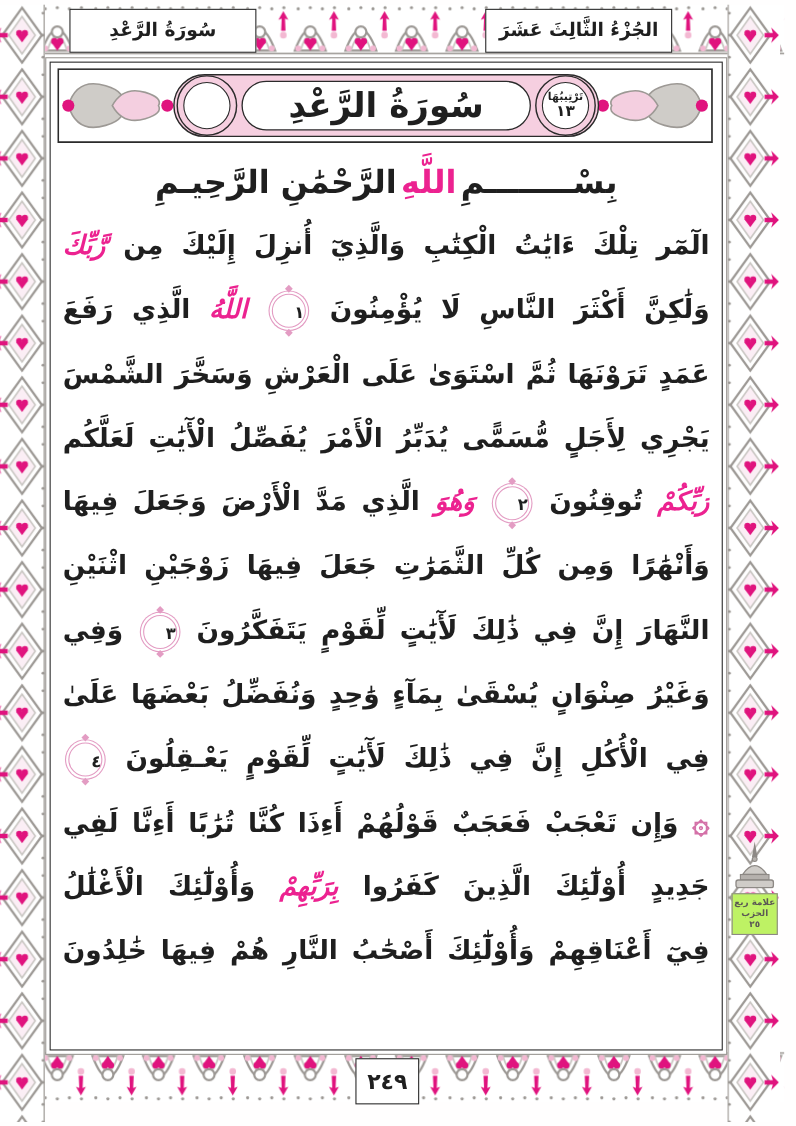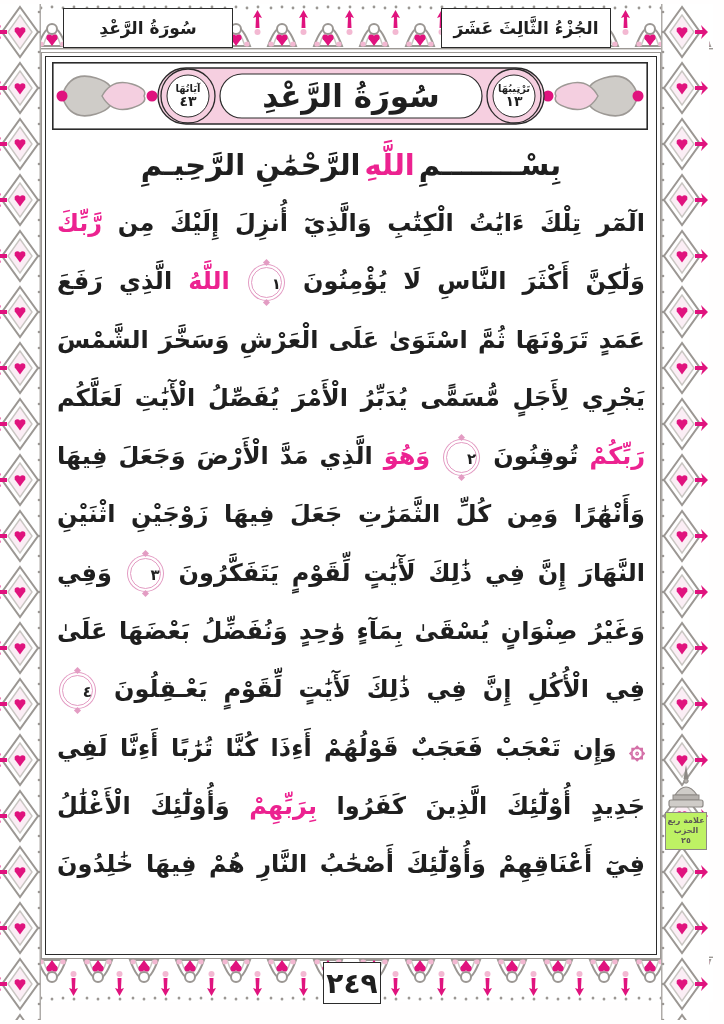--- a/index.html
+++ b/index.html
@@ -63,42 +63,42 @@
   .basmala .allah{color:var(--pink-word);padding:0 4px;}
 
   .lines{
     position:absolute;left:68px;top:194px;width:588px;height:758px;z-index:6;
   }
   .qline{
     height:58.3px;line-height:58.3px;font-size:24px;font-weight:bold;
     text-align:justify;text-align-last:justify;direction:rtl;
     white-space:normal;overflow:hidden;
   }
-  .qline .pink{color:var(--pink-word);}
+  .qline .pink{color:var(--pink-word);font-style:italic;}
   .hizb{color:#d471a8;font-size:27px;vertical-align:middle;}
 
   .vmark{
     display:inline-block;width:29px;height:29px;line-height:27px;
     background:#fff;border:1.6px solid #e39cc3;border-radius:50%;
     box-shadow:0 0 0 2px #fff,0 0 0 3px #e39cc3;
     text-align:center;vertical-align:middle;position:relative;margin:0 5px;
   }
   .vmark::before,.vmark::after{
     content:"";position:absolute;left:50%;width:5px;height:5px;margin-left:-2.5px;
     background:#e39cc3;transform:rotate(45deg);
   }
   .vmark::before{top:-8px;}
   .vmark::after{bottom:-8px;}
   .vnum{font-size:15px;font-weight:bold;color:var(--ink);}
 
   .pagenum-box{
     position:absolute;left:334px;top:962px;width:56px;height:40px;
     background:#fff;border:1.6px solid #2b2b2b;z-index:6;
     display:flex;align-items:center;justify-content:center;
-    font-size:28px;font-weight:bold;
+    font-size:20px;font-weight:bold;
   }
 
   .margin-marker{
     position:absolute;left:674px;top:764px;width:46px;z-index:7;text-align:center;
   }
   .margin-marker .mbox{
     margin:0 auto;width:38px;background:#bef264;border:1.3px solid #8d8985;
     font-size:8px;font-weight:bold;line-height:1.25;padding:3px 1px;color:#5c5855;
   }
 </style>
@@ -214,24 +214,20 @@
       <rect x="106" y="6" width="386" height="56" rx="28" fill="#f6cfe0" stroke="#2b2b2b" stroke-width="1.3"></rect>
 
       <rect x="168" y="12" width="262" height="44" rx="22" fill="#fff" stroke="#2b2b2b" stroke-width="1.2"></rect>
 
       <circle cx="136" cy="34" r="27" fill="#f6cfe0" stroke="#2b2b2b" stroke-width="1.3"></circle>
       <circle cx="136" cy="34" r="21" fill="#fff" stroke="#2b2b2b" stroke-width="1"></circle>
       <circle cx="462" cy="34" r="27" fill="#f6cfe0" stroke="#2b2b2b" stroke-width="1.3"></circle>
       <circle cx="462" cy="34" r="21" fill="#fff" stroke="#2b2b2b" stroke-width="1"></circle>
     </svg>
     <div class="title-text">سُورَةُ الرَّعْدِ</div>
-    <div class="medallion-text medallion-ayat">
-      <span class="mlabel">آيَاتُهَا</span>
-      <span class="mvalue">٤٣</span>
-    </div>
     <div class="medallion-text medallion-order">
       <span class="mlabel">تَرْتِيبُهَا</span>
       <span class="mvalue">١٣</span>
     </div>
   </div>
 
   <div class="basmala">
     <span>بِسْــــــــمِ</span>
     <span class="allah">اللَّهِ</span>
     <span>الرَّحْمَٰنِ الرَّحِيـمِ</span>

